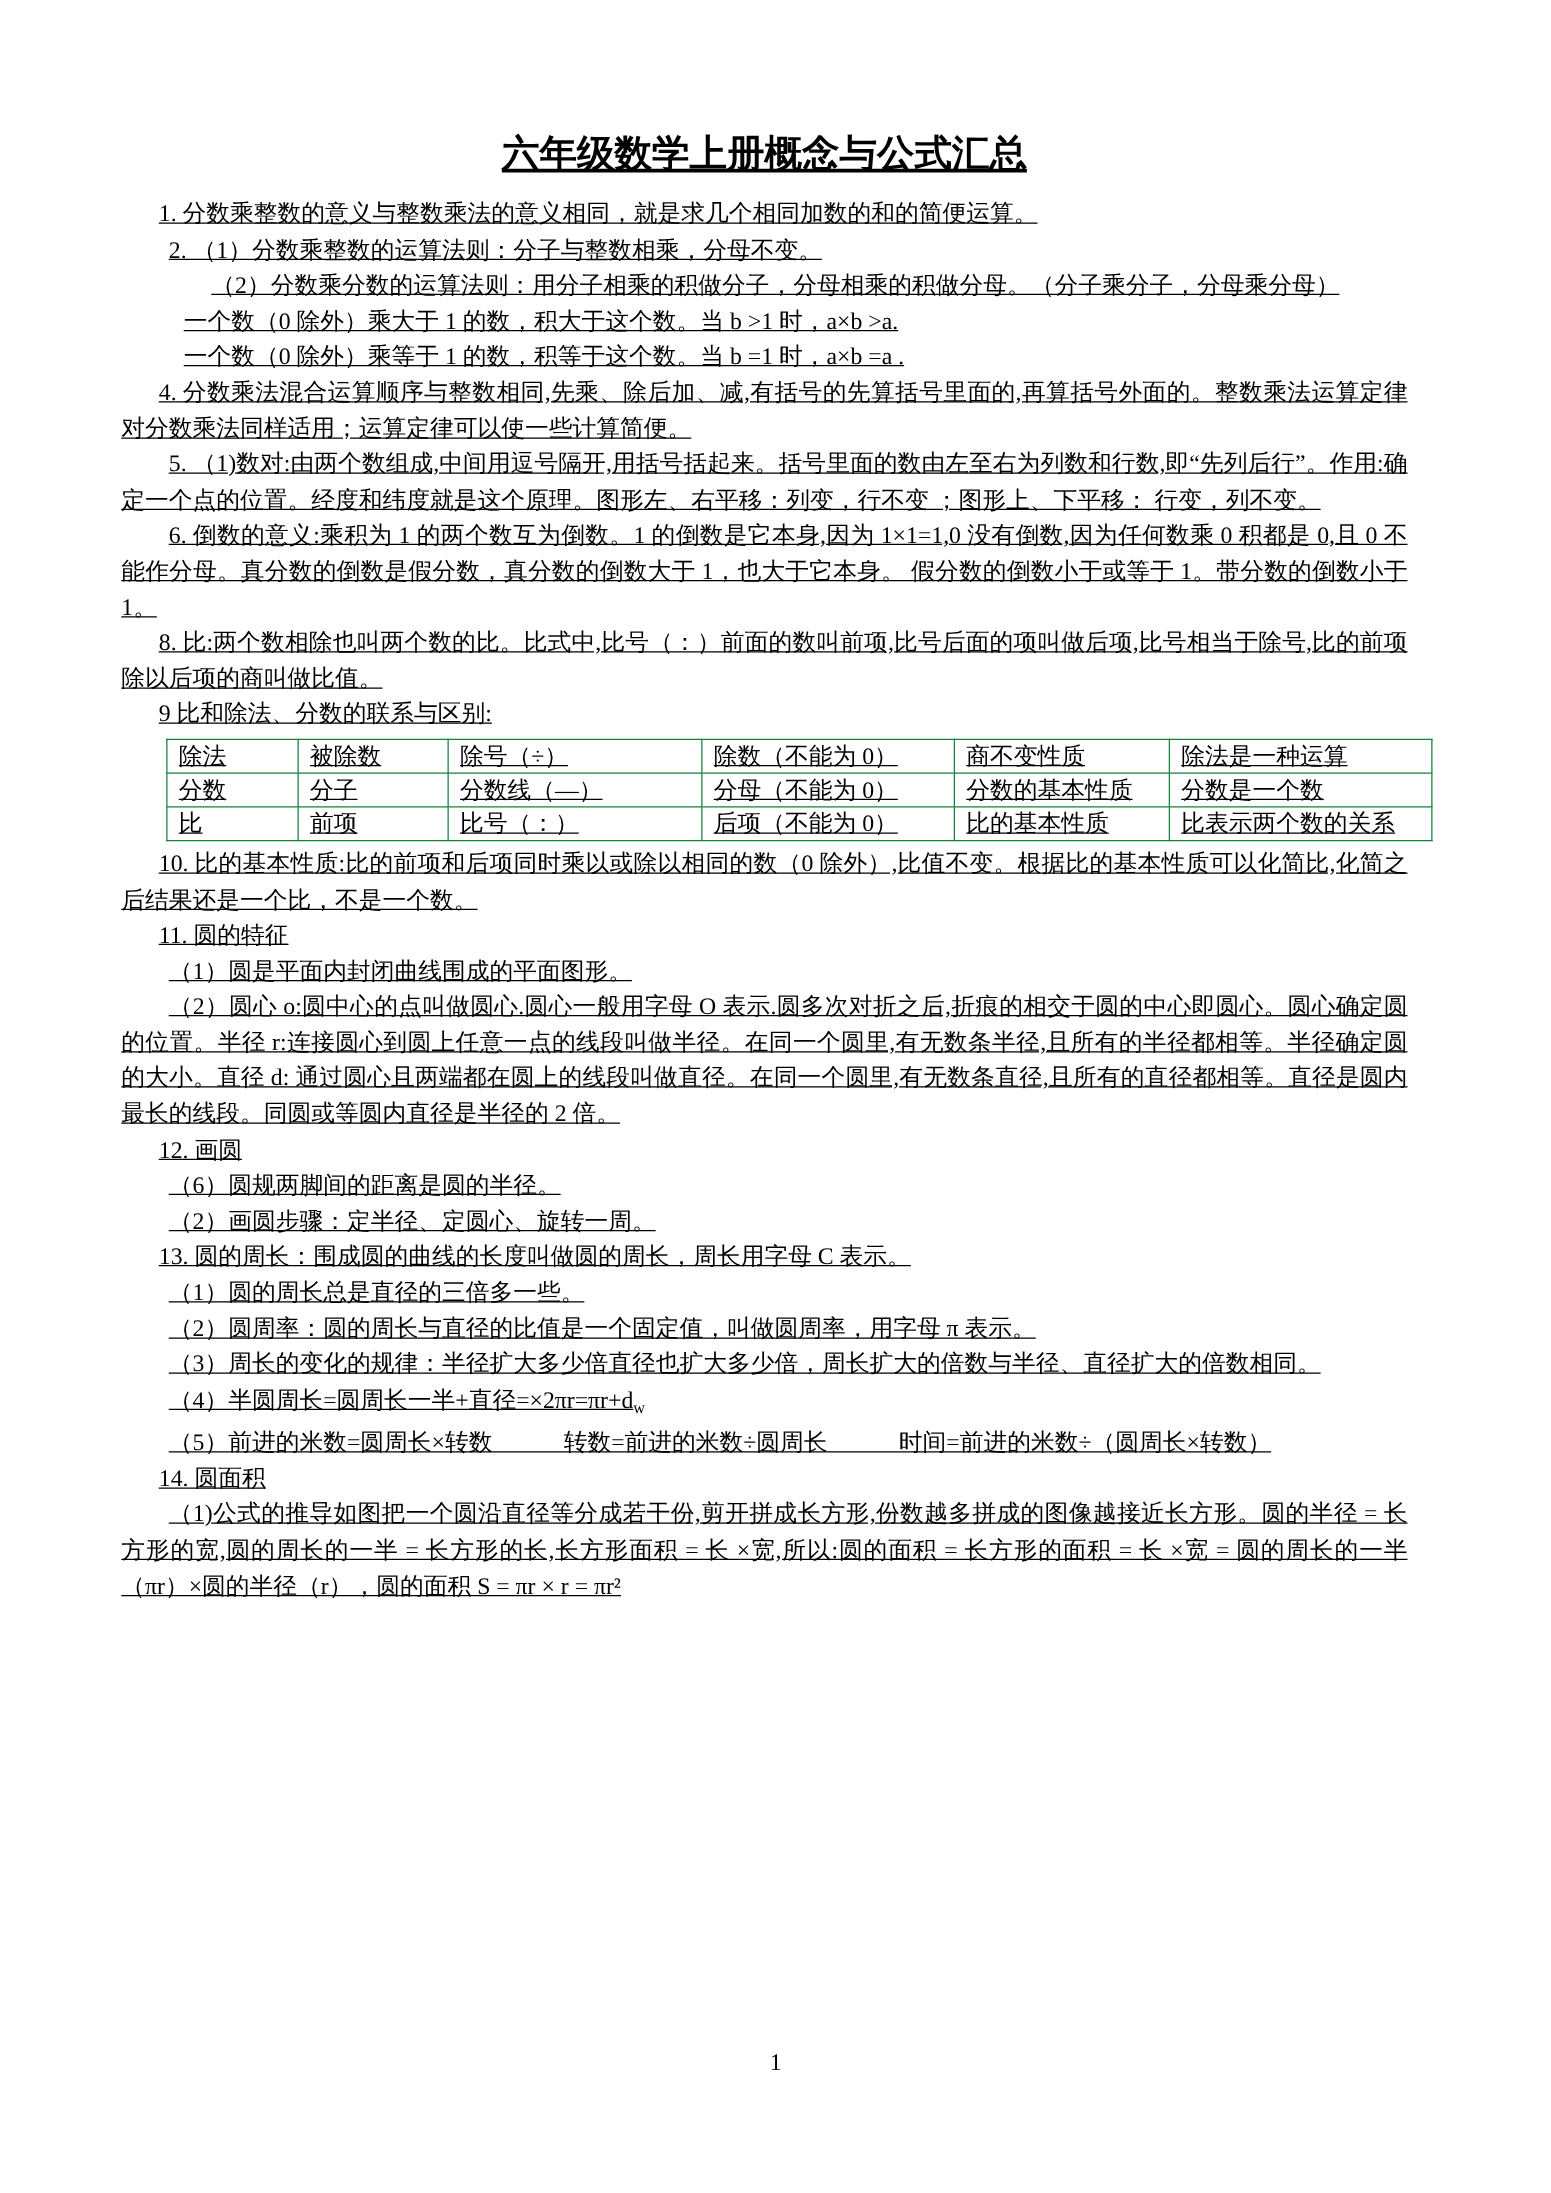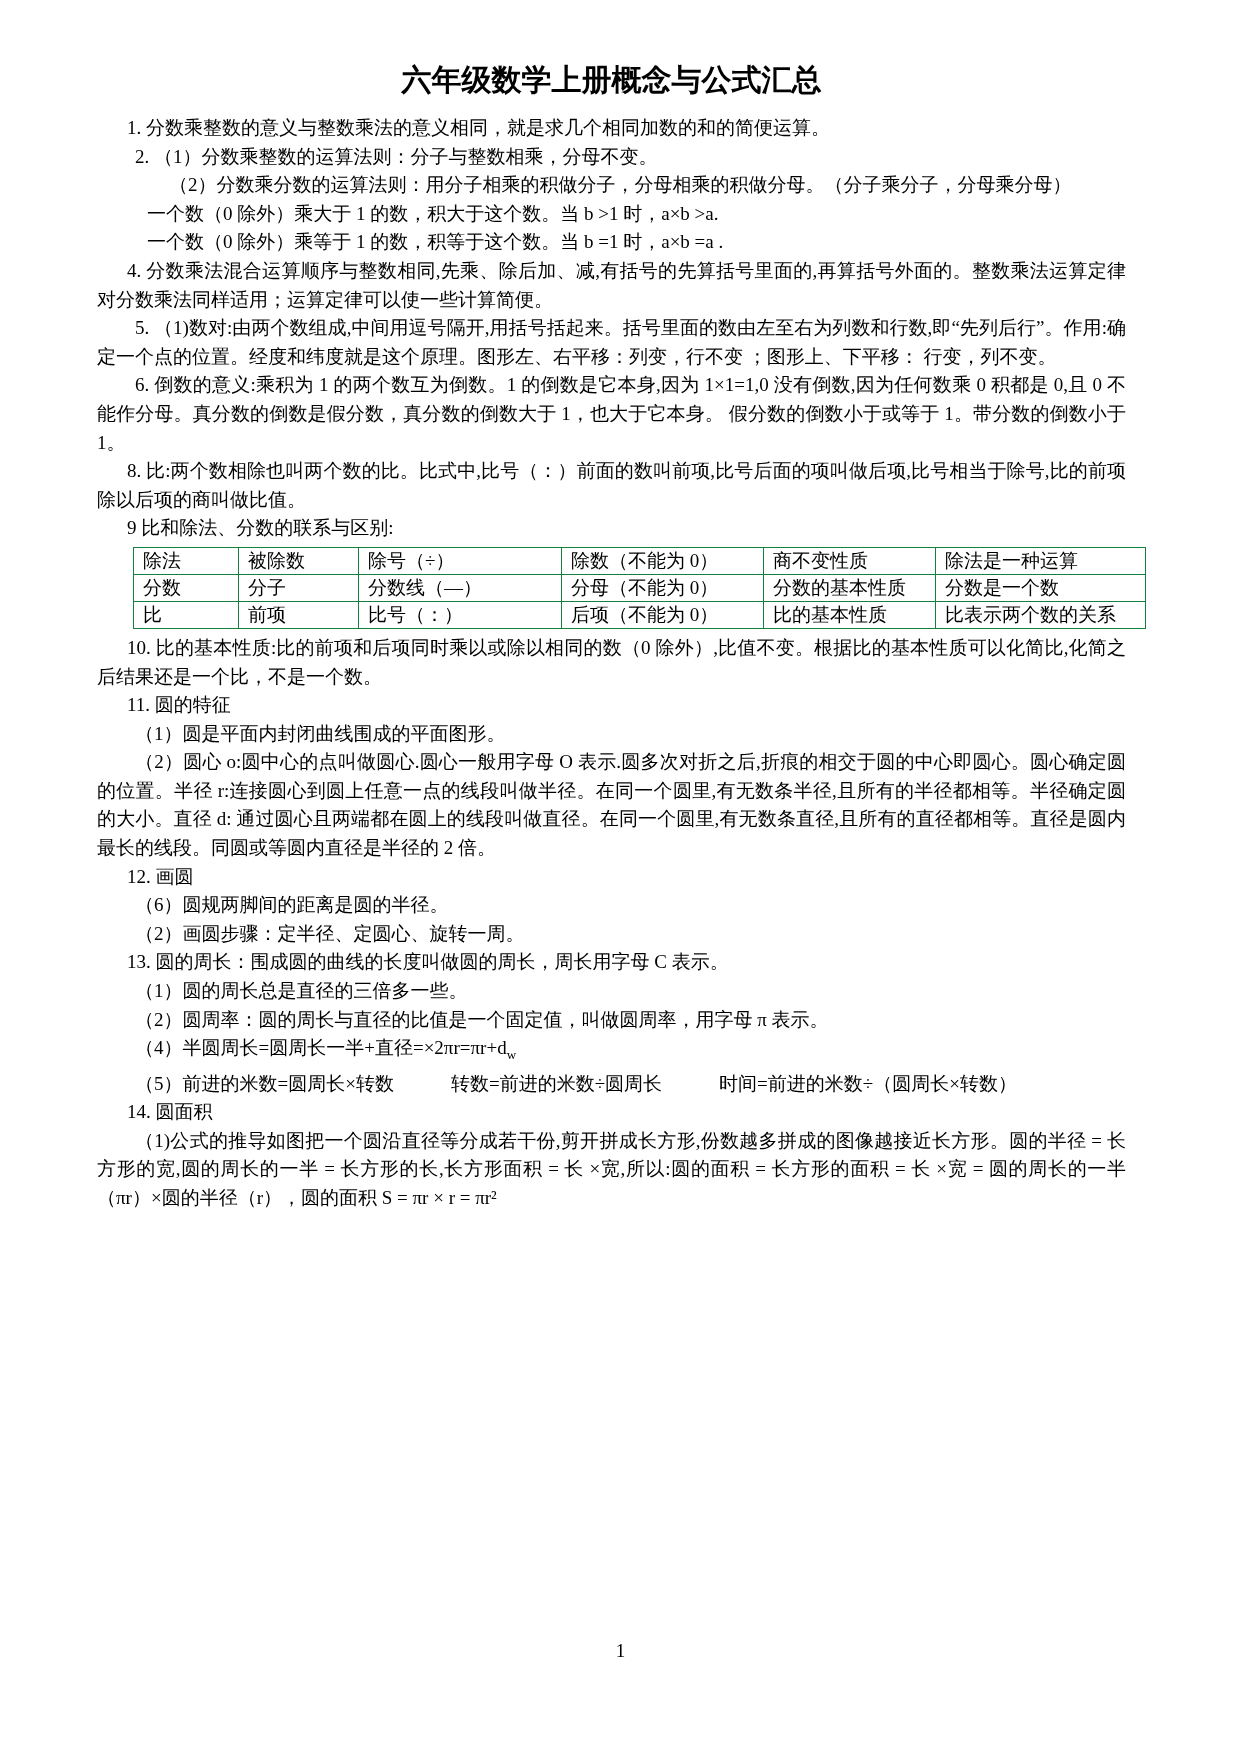--- a/index.html
+++ b/index.html
@@ -4,22 +4,23 @@
 <style>
   html,body{margin:0;padding:0;background:#ffffff;}
   .page{
     position:relative;
     width:1241px;
     height:1754px;
     background:#ffffff;
     color:#000000;
     font-family:"Liberation Serif","DejaVu Serif",serif;
     box-sizing:border-box;
-    padding:60px 115px 0 97px;
+    padding:104px 115px 0 97px;
     overflow:hidden;
+    text-decoration:underline;
   }
   .title{
     font-size:30px;
     font-weight:bold;
     text-align:center;
     margin:0 0 14px 0;
     line-height:40px;
   }
   .para{
     font-size:19px;
@@ -111,19 +112,20 @@
   <p class="para ind1">10.  比的基本性质:比的前项和后项同时乘以或除以相同的数（0 除外）,比值不变。根据比的基本性质可以化简比,化简之后结果还是一个比，不是一个数。</p>
   <p class="para ind1">11. 圆的特征</p>
   <p class="para ind2">（1）圆是平面内封闭曲线围成的平面图形。</p>
   <p class="para ind2">（2）圆心 o:圆中心的点叫做圆心.圆心一般用字母 O 表示.圆多次对折之后,折痕的相交于圆的中心即圆心。圆心确定圆的位置。半径 r:连接圆心到圆上任意一点的线段叫做半径。在同一个圆里,有无数条半径,且所有的半径都相等。半径确定圆的大小。直径 d: 通过圆心且两端都在圆上的线段叫做直径。在同一个圆里,有无数条直径,且所有的直径都相等。直径是圆内最长的线段。同圆或等圆内直径是半径的 2 倍。</p>
   <p class="para ind1">12. 画圆</p>
   <p class="para ind2">（6）圆规两脚间的距离是圆的半径。</p>
   <p class="para ind2">（2）画圆步骤：定半径、定圆心、旋转一周。</p>
   <p class="para ind1">13. 圆的周长：围成圆的曲线的长度叫做圆的周长，周长用字母 C 表示。</p>
   <p class="para ind2">（1）圆的周长总是直径的三倍多一些。</p>
   <p class="para ind2">（2）圆周率：圆的周长与直径的比值是一个固定值，叫做圆周率，用字母 π 表示。</p>
+  <p class="para ind2">（3）周长的变化的规律：半径扩大多少倍直径也扩大多少倍，周长扩大的倍数与半径、直径扩大的倍数相同。</p>
   <p class="para ind2"><span>（4）半圆周长=圆周长一半+直径=×2πr=πr+d</span><sub>w</sub></p>
   <p class="para ind2">（5）前进的米数=圆周长×转数　　　转数=前进的米数÷圆周长　　　时间=前进的米数÷（圆周长×转数）</p>
   <p class="para ind1">14. 圆面积</p>
   <p class="para ind2">（1)公式的推导如图把一个圆沿直径等分成若干份,剪开拼成长方形,份数越多拼成的图像越接近长方形。圆的半径 = 长方形的宽,圆的周长的一半 = 长方形的长,长方形面积 = 长 ×宽,所以:圆的面积 = 长方形的面积 = 长 ×宽 = 圆的周长的一半（πr）×圆的半径（r），圆的面积 S = πr × r = πr²</p>
 
   <div class="pageno">1</div>
 </div>
 
 </body></html>

